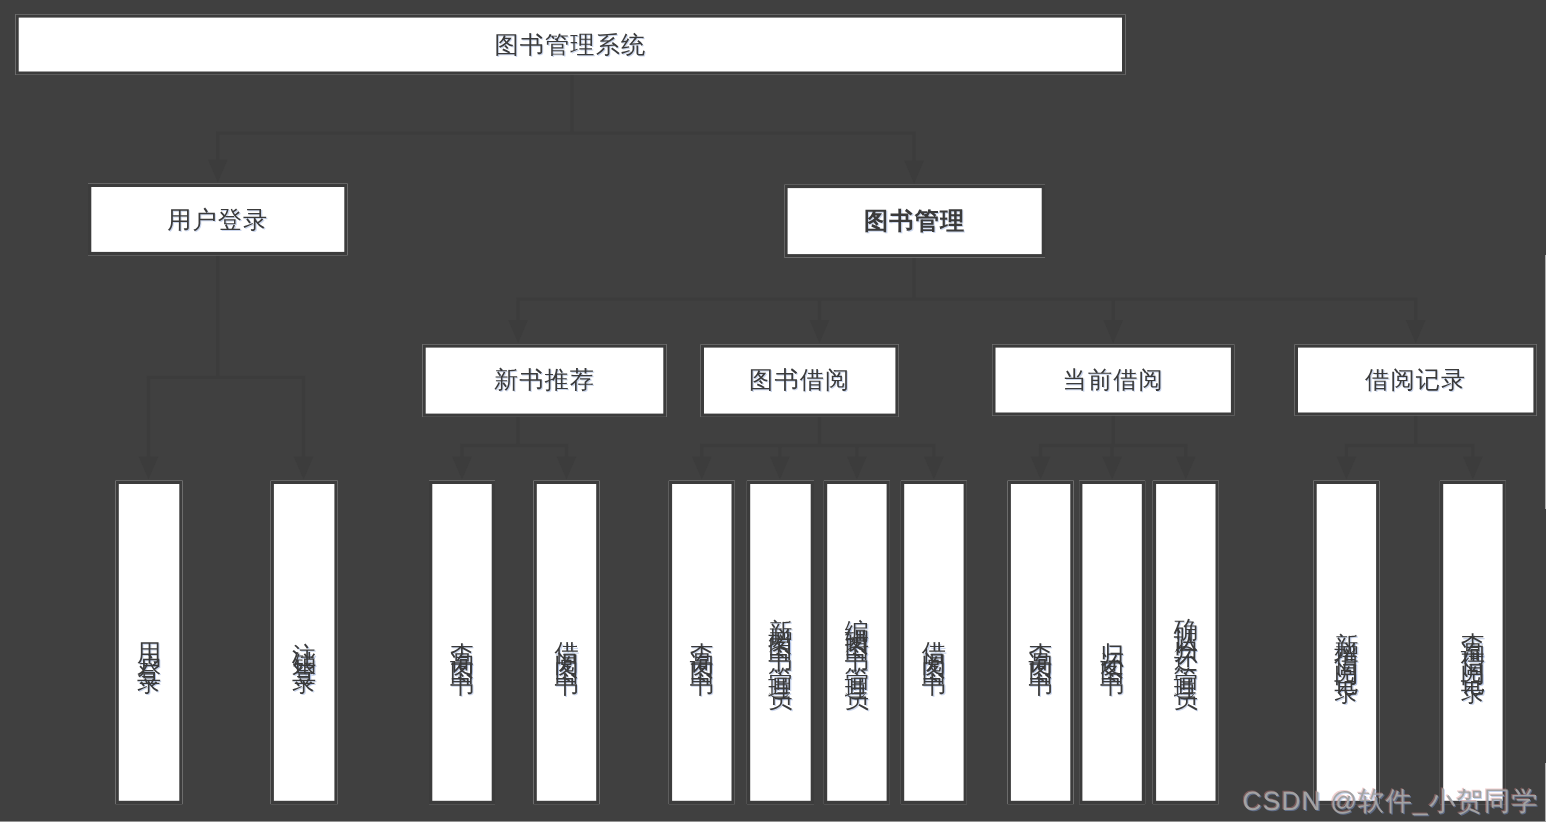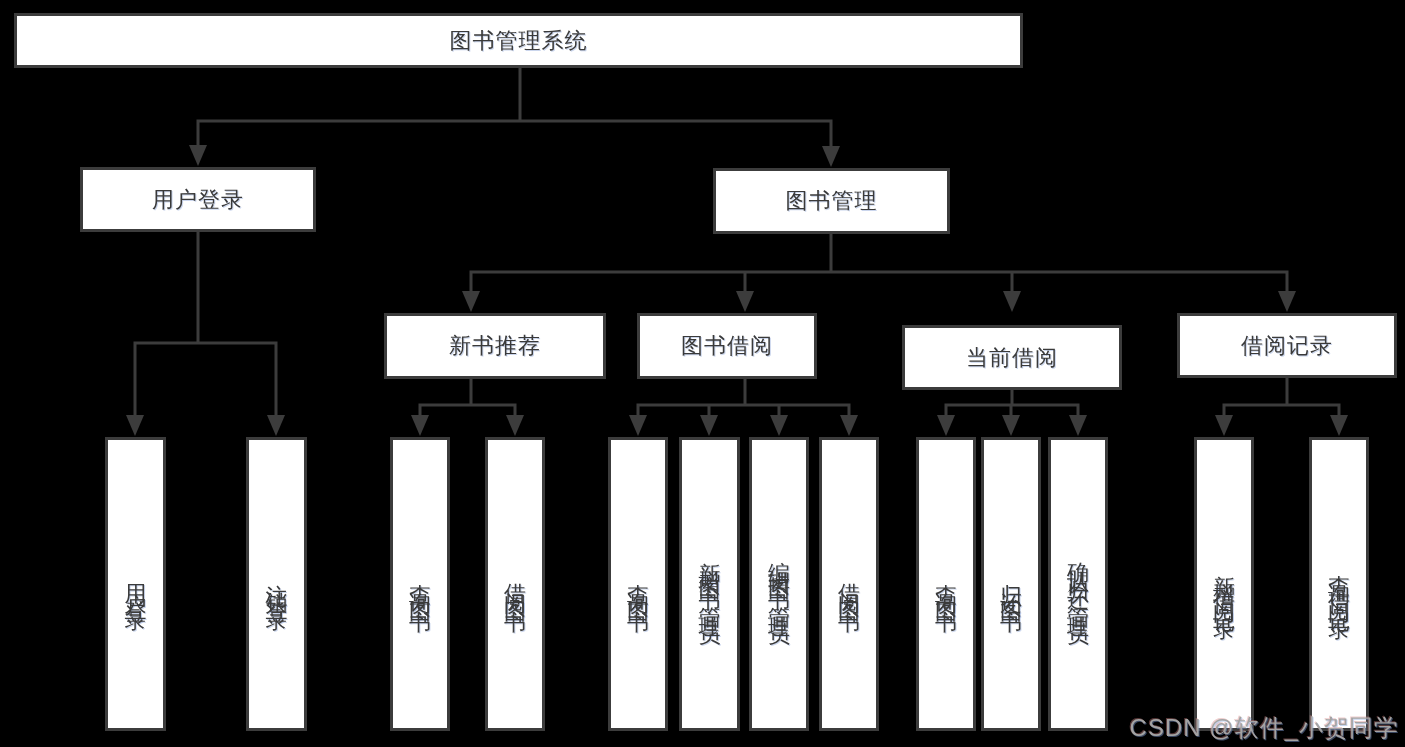--- a/index.html
+++ b/index.html
@@ -4,21 +4,21 @@
 <style>
   html, body {
     margin: 0;
     padding: 0;
     background: #ffffff;
   }
   .canvas {
     position: relative;
     width: 1405px;
     height: 747px;
-    background: #000000;
+    background: #404040;
     overflow: hidden;
     font-family: "Liberation Sans", "DejaVu Sans", sans-serif;
   }
   .connectors {
     position: absolute;
     left: 0;
     top: 0;
   }
   .node {
     position: absolute;
@@ -100,31 +100,31 @@
     </g>
   </svg>
 
   <div class="node h" style="left:14px; top:13px; width:1009px; height:55px;">
     <span class="label">图书管理系统</span>
   </div>
 
   <div class="node h" style="left:80px; top:167px; width:236px; height:65px;">
     <span class="label">用户登录</span>
   </div>
-  <div class="node h" style="left:713px; top:168px; width:237px; height:66px;">
+  <div class="node h" style="left:713px; top:168px; width:237px; height:66px;font-weight:bold;">
     <span class="label">图书管理</span>
   </div>
 
   <div class="node h" style="left:362px; top:313px; width:222px; height:66px;margin-left:22px;">
     <span class="label">新书推荐</span>
   </div>
   <div class="node h" style="left:637px; top:313px; width:180px; height:66px;">
     <span class="label">图书借阅</span>
   </div>
-  <div class="node h" style="left:902px; top:313px; width:220px; height:65px;margin-top:12px;">
+  <div class="node h" style="left:902px; top:313px; width:220px; height:65px;">
     <span class="label">当前借阅</span>
   </div>
   <div class="node h" style="left:1177px; top:313px; width:220px; height:65px;">
     <span class="label">借阅记录</span>
   </div>
 
   <div class="node v" style="left:105px; top:437px; width:61px; height:294px;">
     <span class="label">用户登录</span>
   </div>
   <div class="node v" style="left:246px; top:437px; width:61px; height:294px;">

